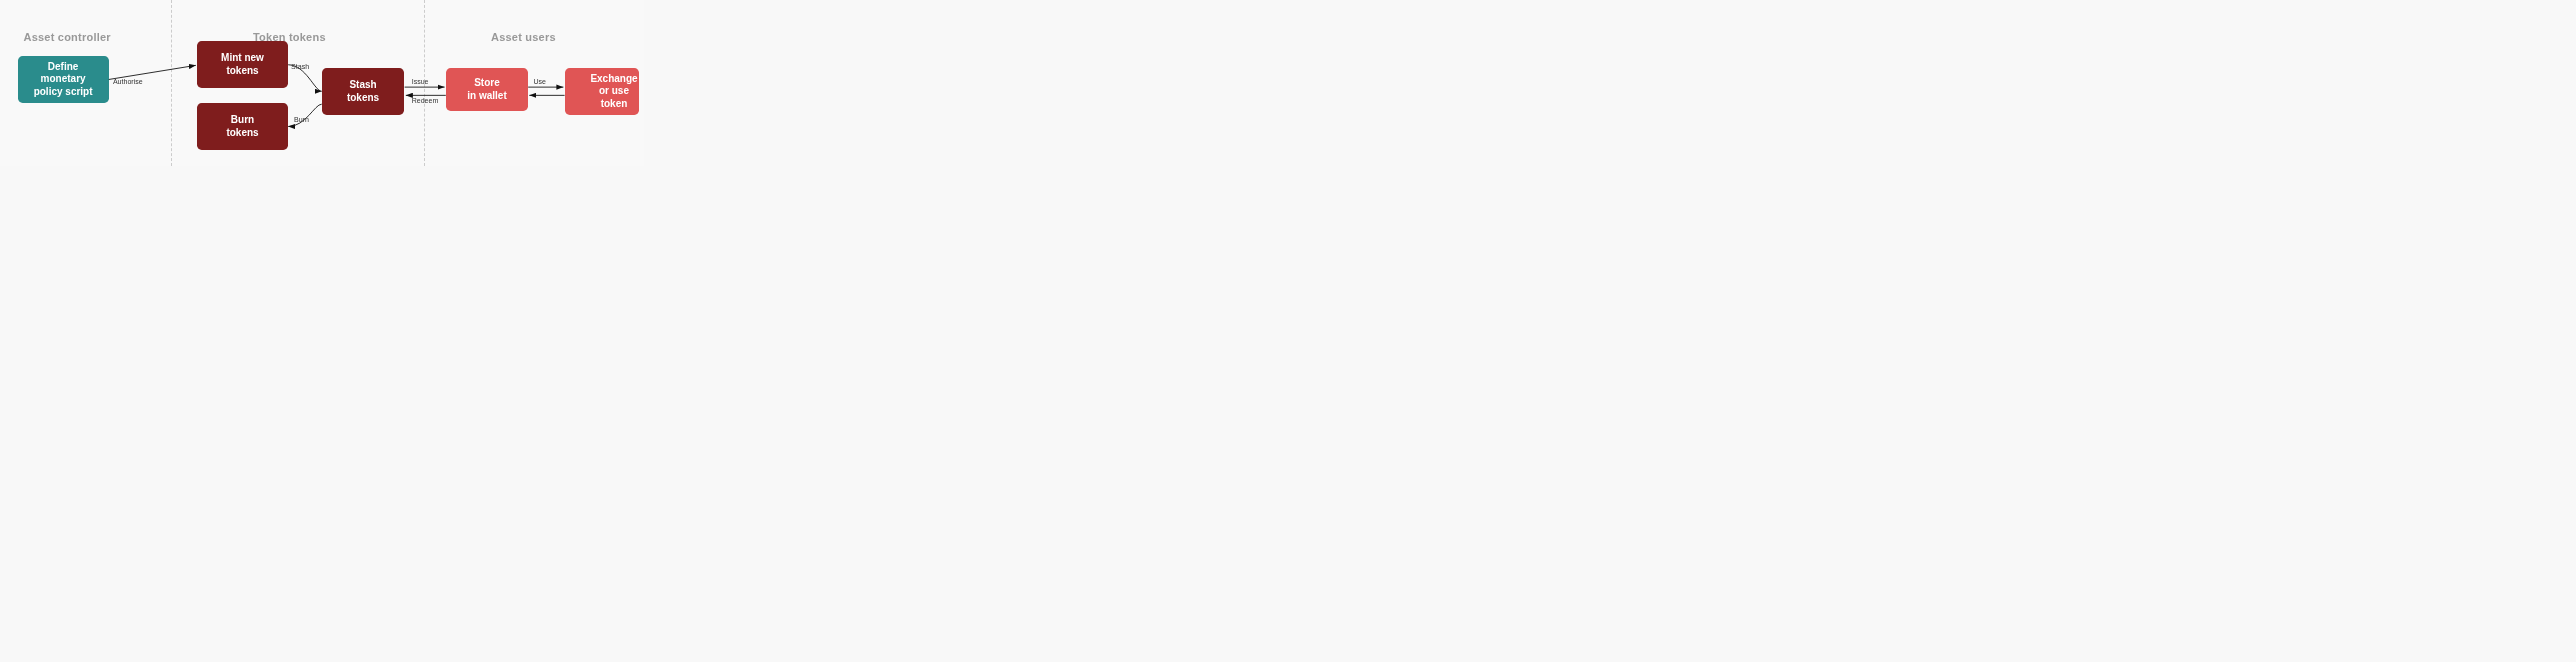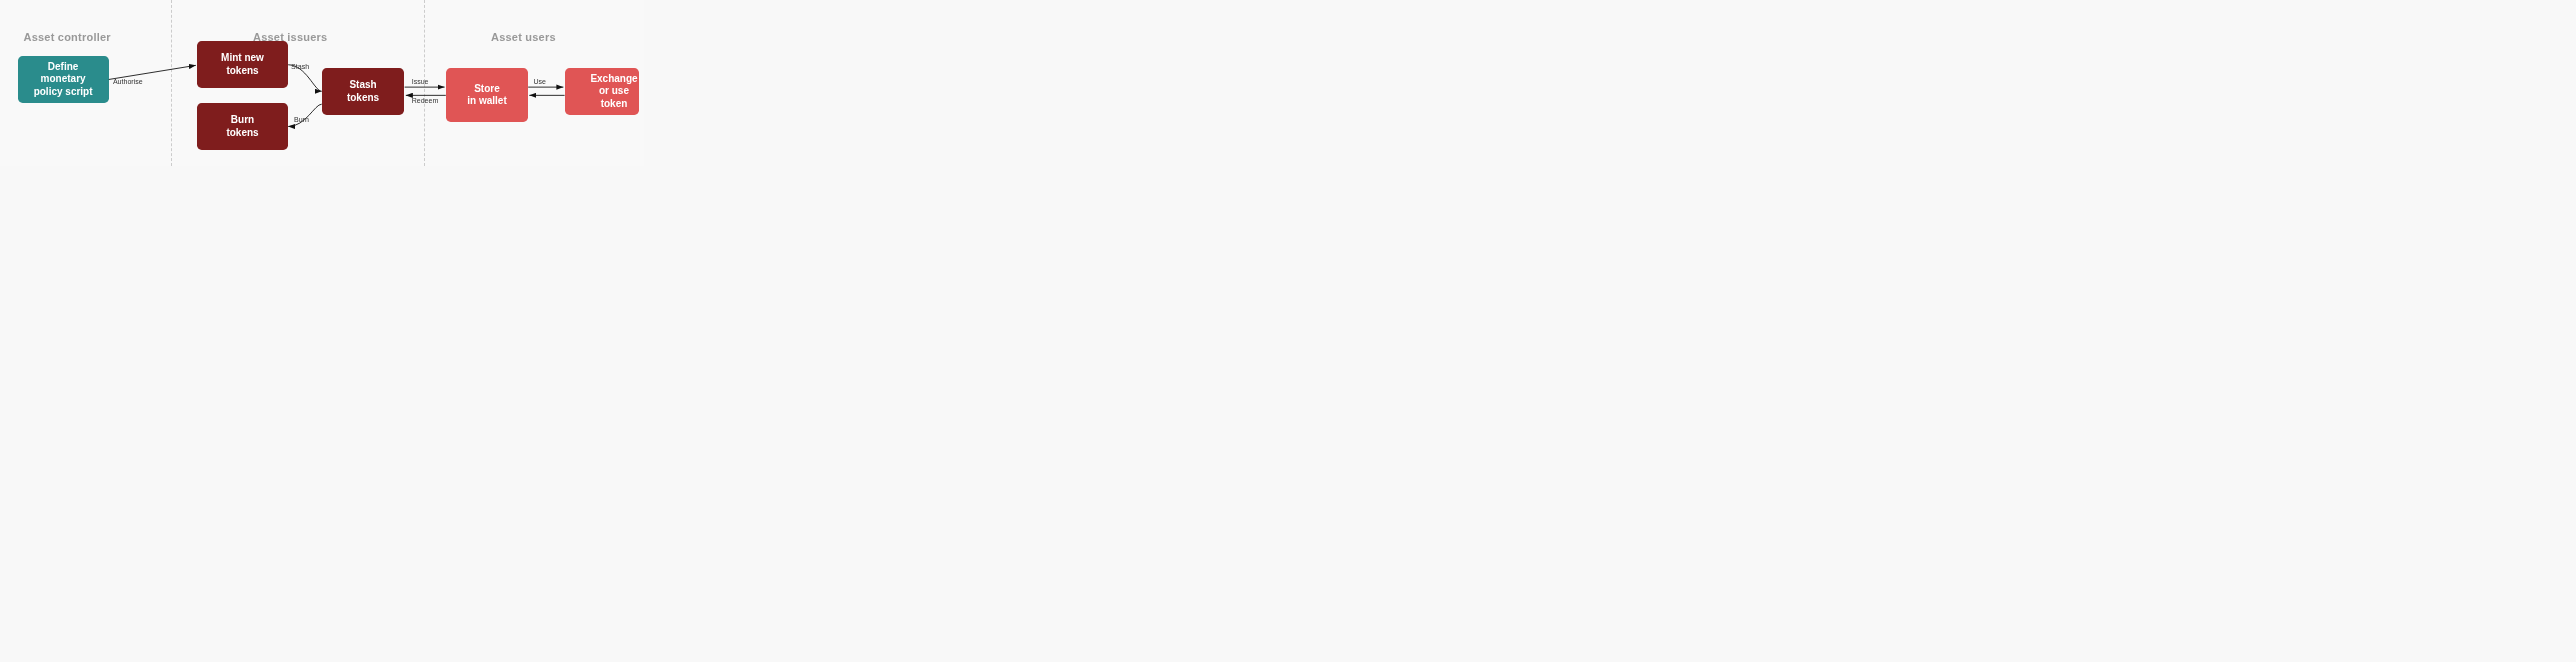--- a/index.html
+++ b/index.html
@@ -56,21 +56,21 @@
       width: 100%; height: 100%;
       pointer-events: none;
     }
   </style>
 </head>
 <body>
 
 <div class="diagram">
 
   <span class="section-label" style="left:23.5px">Asset controller</span>
-  <span class="section-label" style="left:253px">Asset issuers</span>
+  <span class="section-label" style="left:253px">Token tokens</span>
   <span class="section-label" style="left:491px">Asset users</span>
 
   <div class="dashed-line" style="left:171px"></div>
   <div class="dashed-line" style="left:424px"></div>
 
   <div class="box box-teal" style="left:17.6px; top:56px; width:91px; height:47px;">
     <span style="white-space:pre-line;">Define monetary
 policy script</span>
   </div>
 
@@ -82,21 +82,21 @@
   <div class="box box-blue" style="left:197px; top:103px; width:91px; height:47px;">
     <span style="white-space:pre-line;">Burn
 tokens</span>
   </div>
 
   <div class="box box-blue" style="left:322px; top:68px; width:82px; height:47px;">
     <span style="white-space:pre-line;">Stash
 tokens</span>
   </div>
 
-  <div class="box box-red" style="left:446px; top:68px; width:82px; height:54px;">
+  <div class="box box-red" style="left:446px; top:68px; width:82px; height:43px;">
     <span style="white-space:pre-line;">Store
 in wallet</span>
   </div>
 
   <div class="box box-red" style="left:565px; top:68px; width:74px; height:47px;">
     <span style="white-space:pre-line;margin-left:24px;">Exchange
 or use token</span>
   </div>
 
   <svg class="arrows-svg" viewBox="0 0 1095 282" xmlns="http://www.w3.org/2000/svg">

